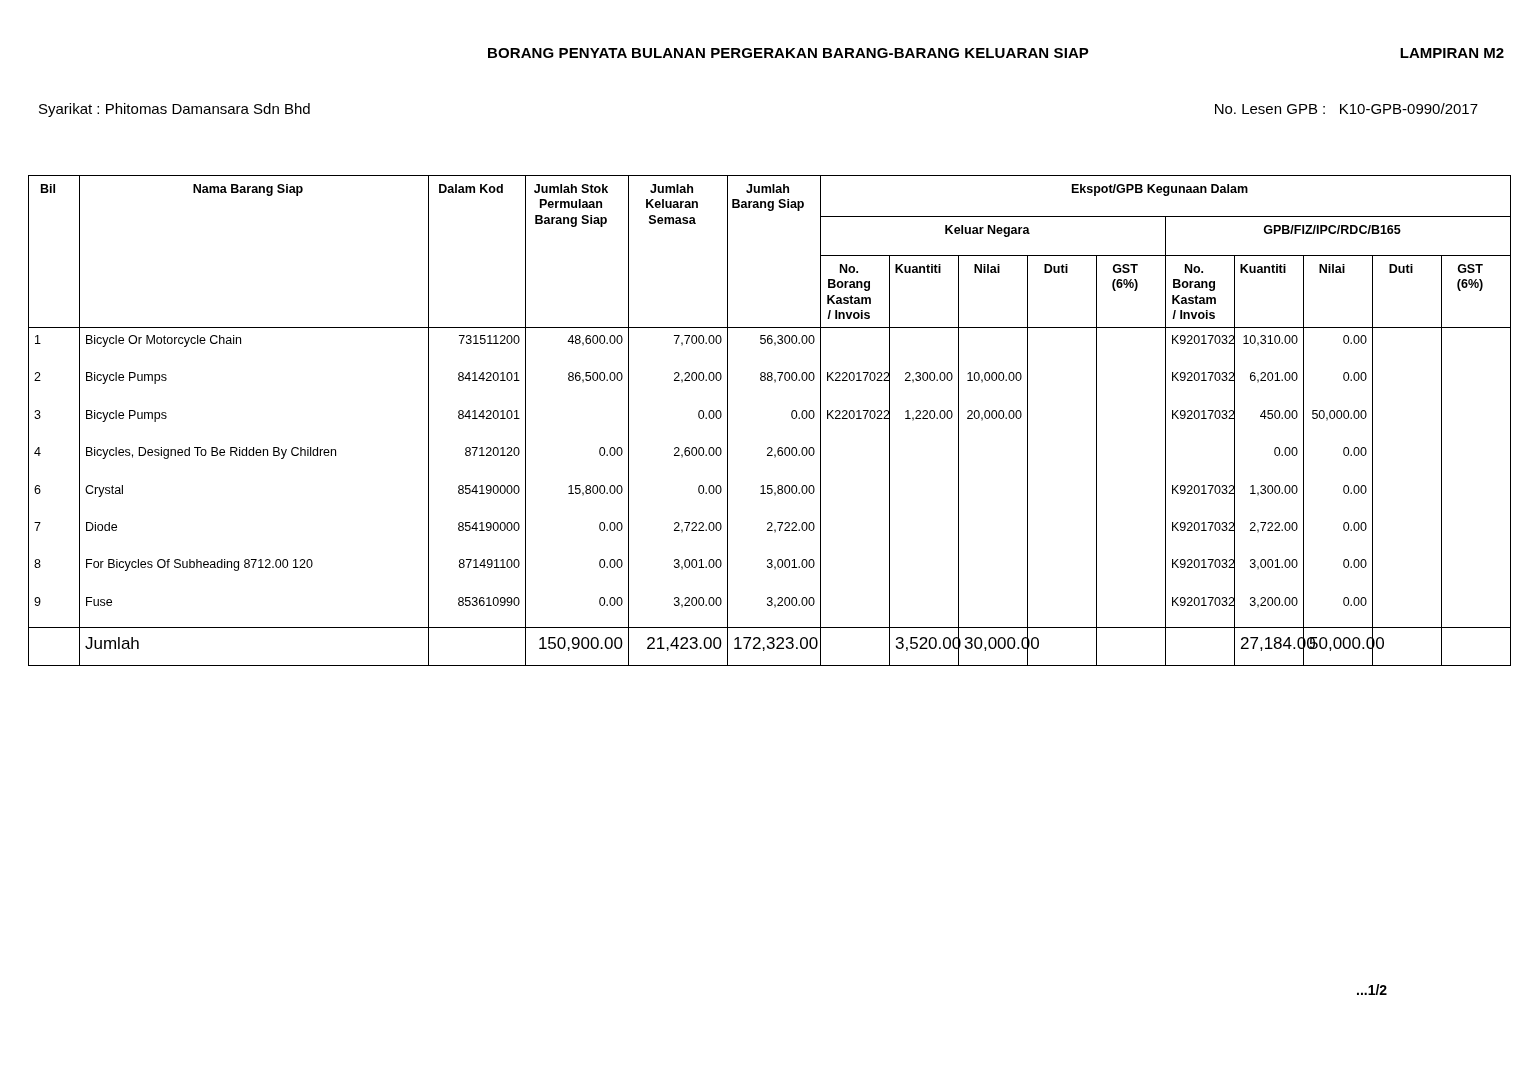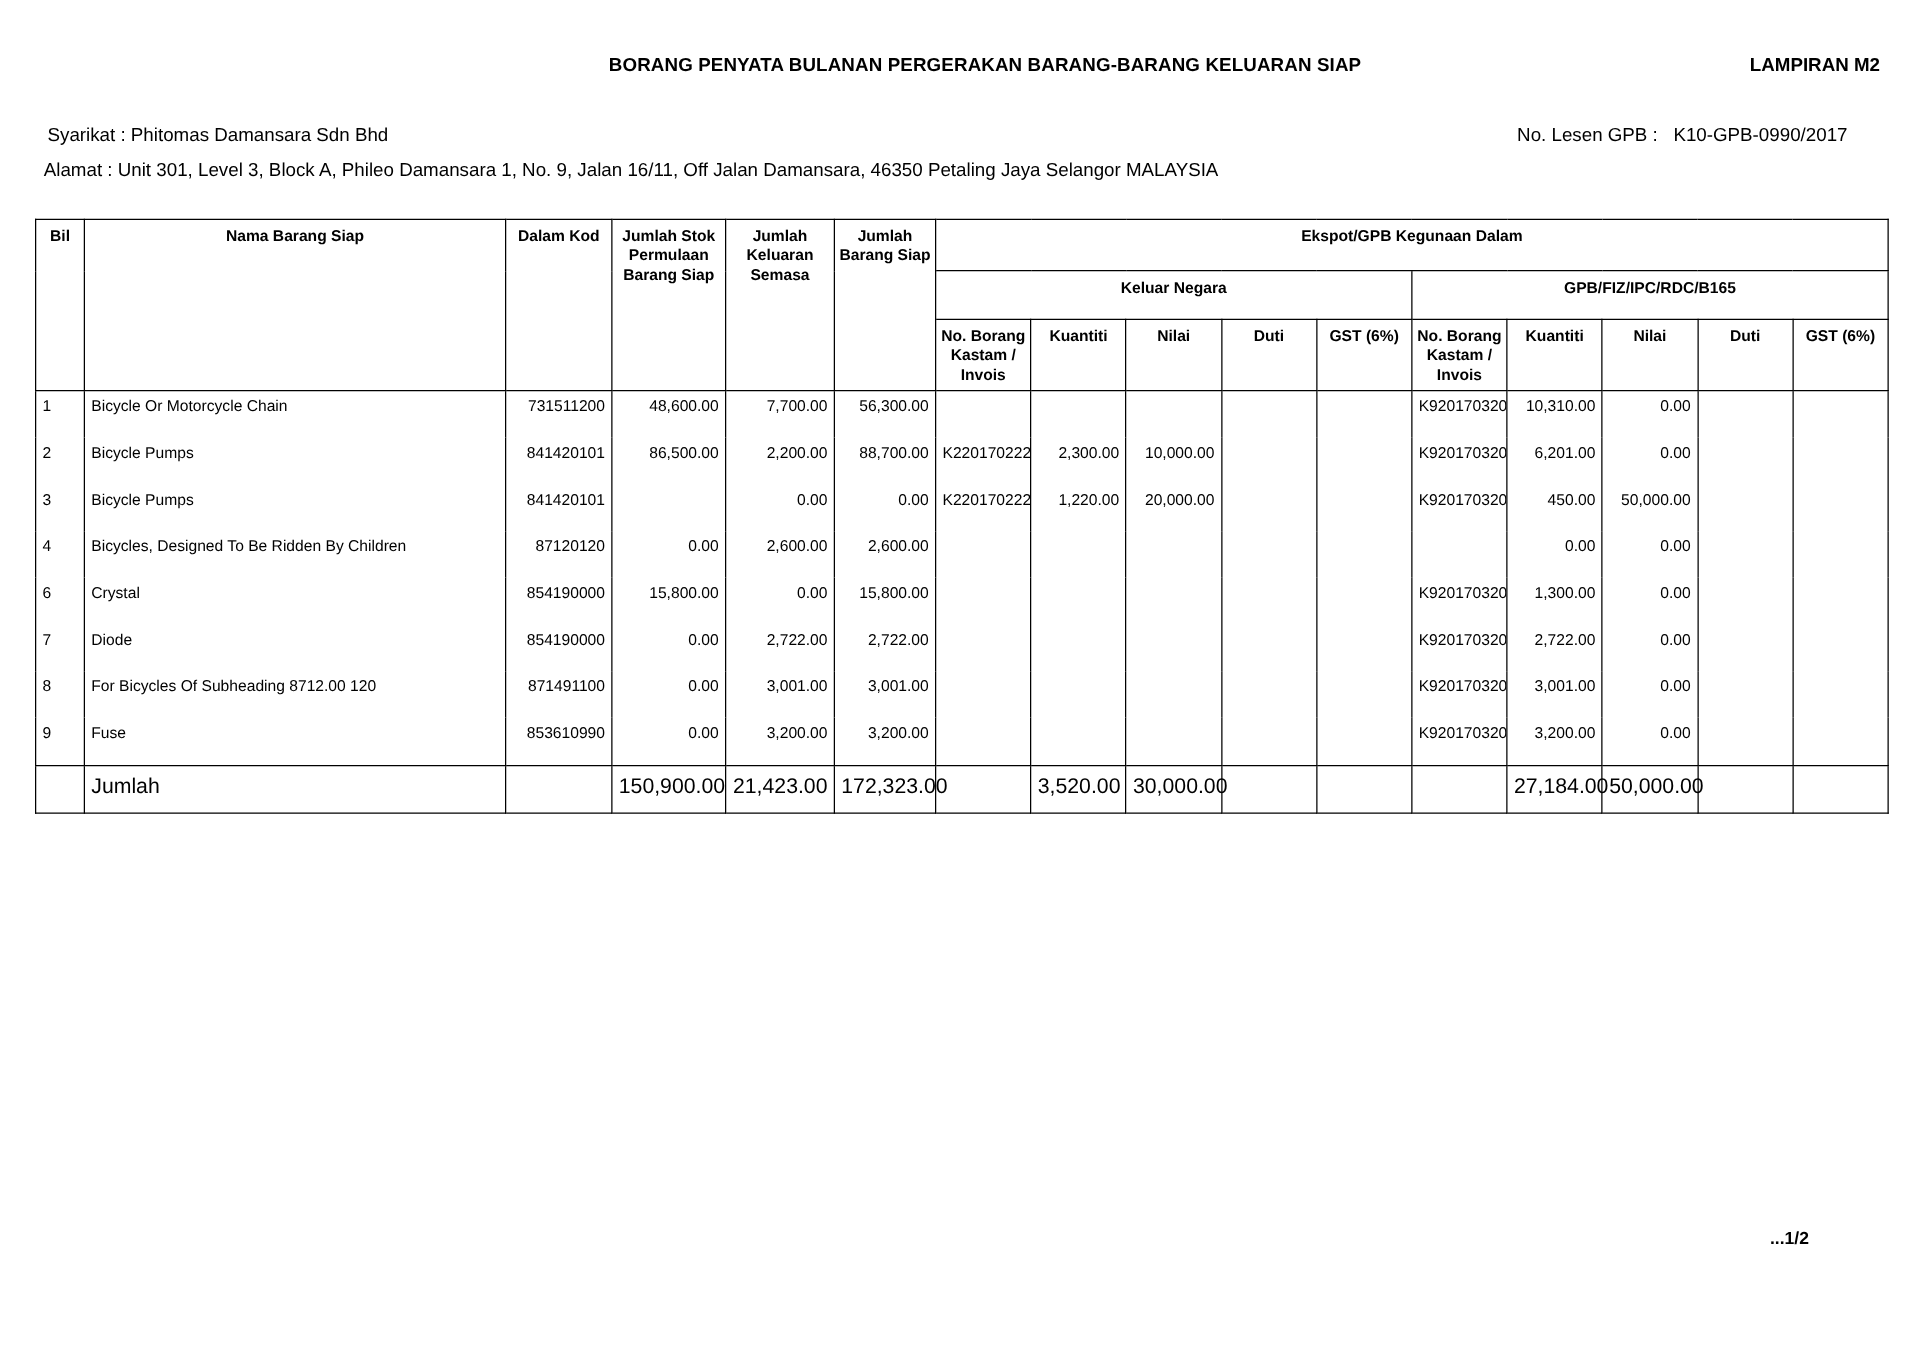--- a/index.html
+++ b/index.html
@@ -79,21 +79,21 @@
   table.main td {
     border: 1.3px solid #000;
     padding: 0;
     vertical-align: top;
   }
   table.main thead th {
     font-weight: bold;
     font-size: 12.5px;
     text-align: center;
     vertical-align: top;
-    padding: 6px 3px 4px 3px;
+    padding: 6px 15px 4px 3px;
     line-height: 1.22;
   }
   th.h-bil { width: 32px; }
   th.h-nama { width: 330px; }
   th.h-tariff { width: 78px; }
   th.h-stok { width: 84px; }
   th.h-keluaran { width: 80px; }
   th.h-barang { width: 74px; }
   th.h-kn-no { width: 145px; }
   th.h-kn-kuan { width: 84px; }
@@ -145,35 +145,34 @@
     height: 30px;
     font-size: 17px;
     padding: 7px 5px 0 5px;
     line-height: 1.1;
     white-space: nowrap;
   }
   tbody.total td.b { font-weight: normal; }
 
   .pagenum {
     position: absolute;
-    left: 1416px;
+    left: 1356px;
     top: 982px;
     font-size: 14px;
     font-weight: bold;
   }
 </style>
 </head>
 <body>
 
 <div class="doc-header">
   <div class="title-line">BORANG PENYATA BULANAN PERGERAKAN BARANG-BARANG KELUARAN SIAP</div>
   <div class="lampiran">LAMPIRAN M2</div>
   <div class="syarikat">Syarikat : Phitomas Damansara Sdn Bhd</div>
   <div class="lesen">No. Lesen GPB :   K10-GPB-0990/2017</div>
-  <div class="alamat">Alamat : Unit 301, Level 3, Block A,  Phileo Damansara 1, No. 9, Jalan 16/11, Off Jalan Damansara, 46350 Petaling Jaya Selangor MALAYSIA</div>
 </div>
 
 <div class="tbl-wrap">
   <table class="main">
     <thead>
       <tr>
         <th class="h-bil tall-head" rowspan="3">Bil</th>
         <th class="h-nama tall-head" rowspan="3">Nama Barang Siap</th>
         <th class="h-tariff tall-head" rowspan="3">Dalam Kod</th>
         <th class="h-stok tall-head" rowspan="3">Jumlah Stok Permulaan Barang Siap</th>

